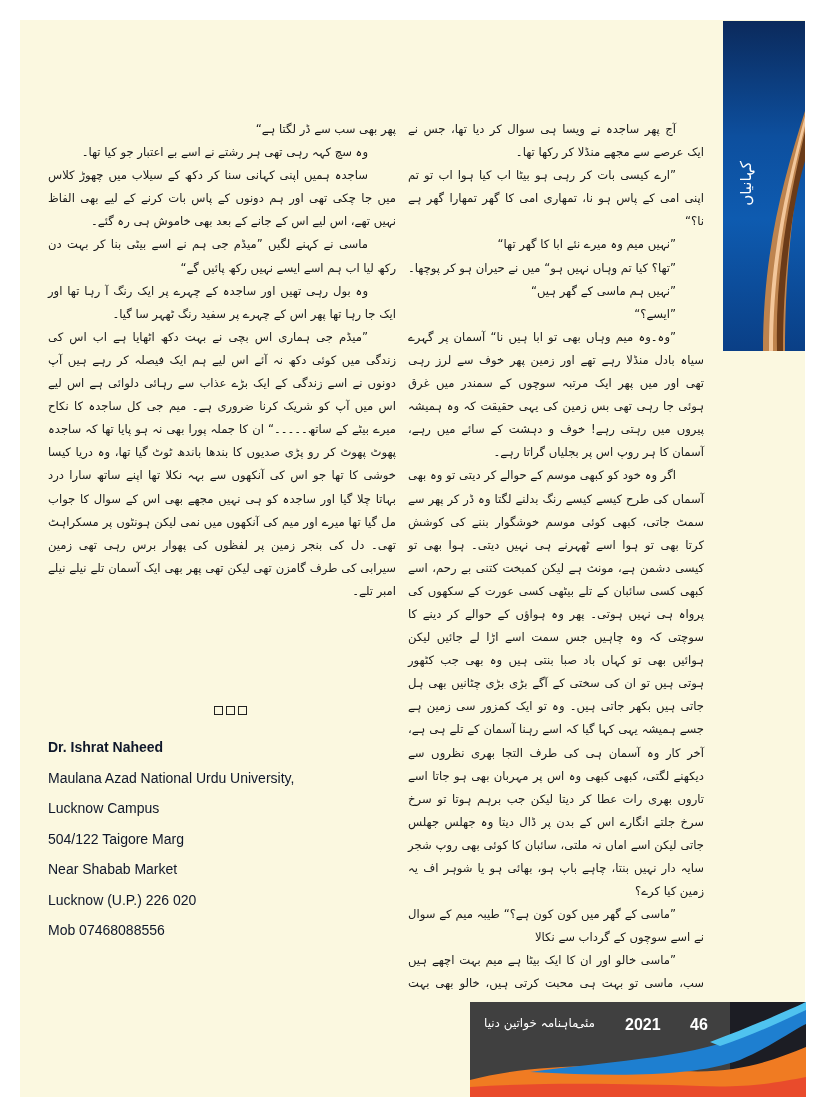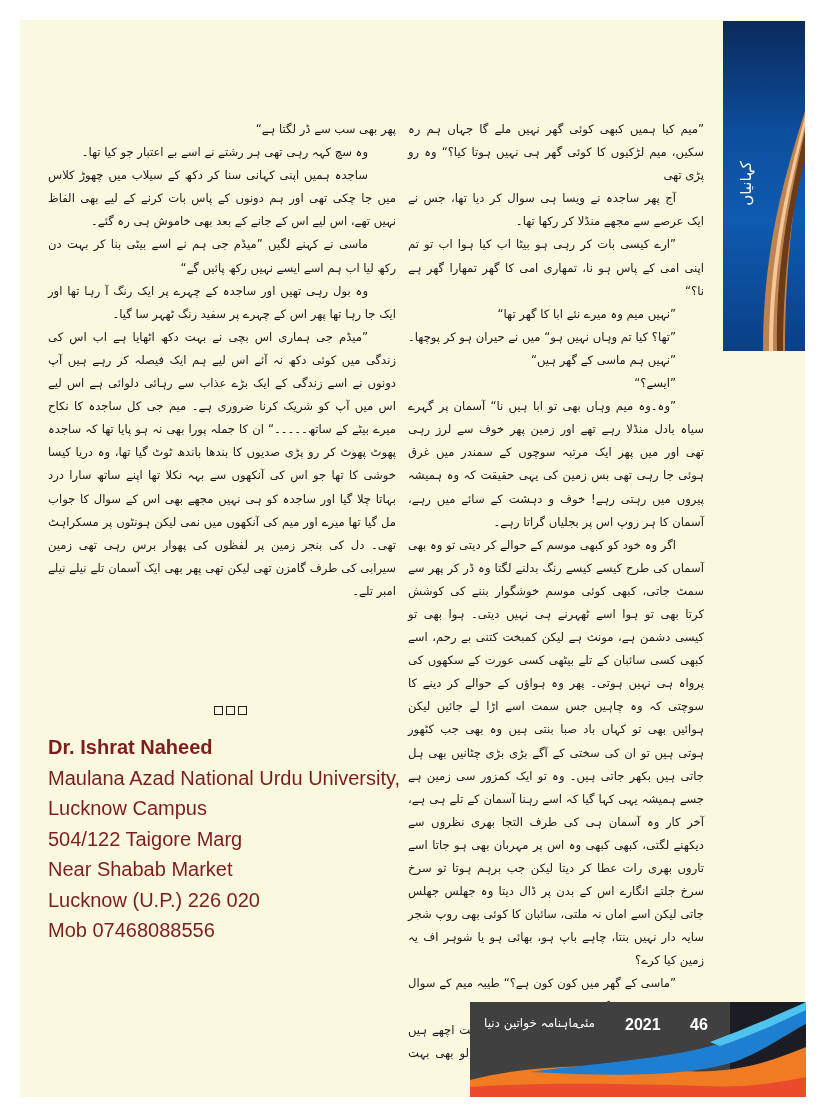--- a/index.html
+++ b/index.html
@@ -35,21 +35,21 @@
   .col-left { left: 48px; top: 118px; width: 348px; }
   .divider {
     position: absolute; left: 214px; top: 706px; display: flex; gap: 3px;
   }
   .divider span {
     display: inline-block; width: 9px; height: 9px; border: 1.5px solid #222;
     box-sizing: border-box;
   }
   .author {
     position: absolute; left: 48px; top: 732px; width: 360px;
-    font-family: "Liberation Sans", sans-serif; font-size: 20px; color: #7f1d1d;
+    font-family: "Liberation Sans", sans-serif; font-size: 14px; color: #0f172a;
     line-height: 30.5px; direction: ltr;
   }
   .author .name { font-weight: bold; }
   .banner {
     position: absolute; left: 470px; top: 1002px; width: 336px; height: 95px;
     background: #404040; overflow: hidden;
   }
   .banner svg { position: absolute; left: 0; top: 0; }
   .banner .b-text {
     position: absolute; top: 14px; color: #ffffff; font-weight: bold;
@@ -68,21 +68,20 @@
 <div class="side-strip">
   <svg width="82" height="330" viewBox="0 0 82 330">
     <path d="M82 90 C 60 160, 40 230, 40 330 L 62 330 C 62 240, 72 170, 82 120 Z" fill="#c8874a" opacity="0.95"></path>
     <path d="M82 110 C 66 180, 52 250, 54 330 L 60 330 C 60 250, 70 180, 82 140 Z" fill="#6b3b18"></path>
     <path d="M82 95 C 62 170, 46 240, 46 330 L 50 330 C 50 240, 66 170, 82 105 Z" fill="#f3c79b"></path>
   </svg>
   <div class="side-label">کہانیاں</div>
 </div>
 
 <div class="col col-right" id="col-right">
-    <p class="noindent">”میم کیا ہمیں کبھی کوئی گھر نہیں ملے گا جہاں ہم رہ سکیں، میم لڑکیوں کا کوئی گھر ہی نہیں ہوتا کیا؟“ وہ رو پڑی تھی</p>
     <p>آج پھر ساجدہ نے ویسا ہی سوال کر دیا تھا، جس نے ایک عرصے سے مجھے منڈلا کر رکھا تھا۔</p>
     <p>”ارے کیسی بات کر رہی ہو بیٹا اب کیا ہوا اب تو تم اپنی امی کے پاس ہو نا، تمھاری امی کا گھر تمھارا گھر ہے نا؟“</p>
     <p>”نہیں میم وہ میرے نئے ابا کا گھر تھا“</p>
     <p>”تھا؟ کیا تم وہاں نہیں ہو“ میں نے حیران ہو کر پوچھا۔</p>
     <p>”نہیں ہم ماسی کے گھر ہیں“</p>
     <p>”ایسے؟“</p>
     <p>”وہ۔وہ میم وہاں بھی تو ابا ہیں نا“ آسمان پر گہرے سیاہ بادل منڈلا رہے تھے اور زمین پھر خوف سے لرز رہی تھی اور میں پھر ایک مرتبہ سوچوں کے سمندر میں غرق ہوئی جا رہی تھی بس زمین کی یہی حقیقت کہ وہ ہمیشہ پیروں میں رہتی رہے! خوف و دہشت کے سائے میں رہے، آسمان کا ہر روپ اس پر بجلیاں گراتا رہے۔</p>
     <p>اگر وہ خود کو کبھی موسم کے حوالے کر دیتی تو وہ بھی آسماں کی طرح کیسے کیسے رنگ بدلنے لگتا وہ ڈر کر پھر سے سمٹ جاتی، کبھی کوئی موسم خوشگوار بننے کی کوشش کرتا بھی تو ہوا اسے ٹھہرنے ہی نہیں دیتی۔ ہوا بھی تو کیسی دشمن ہے، مونث ہے لیکن کمبخت کتنی بے رحم، اسے کبھی کسی سائبان کے تلے بیٹھی کسی عورت کے سکھوں کی پرواہ ہی نہیں ہوتی۔ پھر وہ ہواؤں کے حوالے کر دینے کا سوچتی کہ وہ چاہیں جس سمت اسے اڑا لے جائیں لیکن ہوائیں بھی تو کہاں باد صبا بنتی ہیں وہ بھی جب کٹھور ہوتی ہیں تو ان کی سختی کے آگے بڑی بڑی چٹانیں بھی ہل جاتی ہیں بکھر جاتی ہیں۔ وہ تو ایک کمزور سی زمین ہے جسے ہمیشہ یہی کہا گیا کہ اسے رہنا آسمان کے تلے ہی ہے، آخر کار وہ آسمان ہی کی طرف التجا بھری نظروں سے دیکھنے لگتی، کبھی کبھی وہ اس پر مہربان بھی ہو جاتا اسے تاروں بھری رات عطا کر دیتا لیکن جب برہم ہوتا تو سرخ سرخ جلتے انگارے اس کے بدن پر ڈال دیتا وہ جھلس جھلس جاتی لیکن اسے اماں نہ ملتی، سائبان کا کوئی بھی روپ شجر سایہ دار نہیں بنتا، چاہے باپ ہو، بھائی ہو یا شوہر اف یہ زمین کیا کرے؟</p>
     <p>”ماسی کے گھر میں کون کون ہے؟“ طیبہ میم کے سوال نے اسے سوچوں کے گرداب سے نکالا</p>
     <p>”ماسی خالو اور ان کا ایک بیٹا ہے میم بہت اچھے ہیں سب، ماسی تو بہت ہی محبت کرتی ہیں، خالو بھی بہت اچھے ہیں اور بھائی بھی لیکن میم مجھے تو</p>

